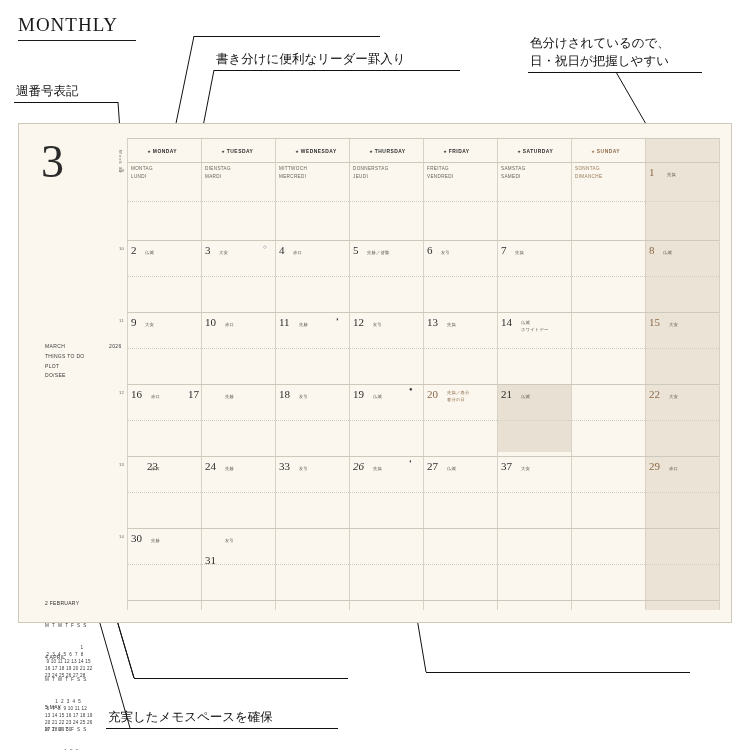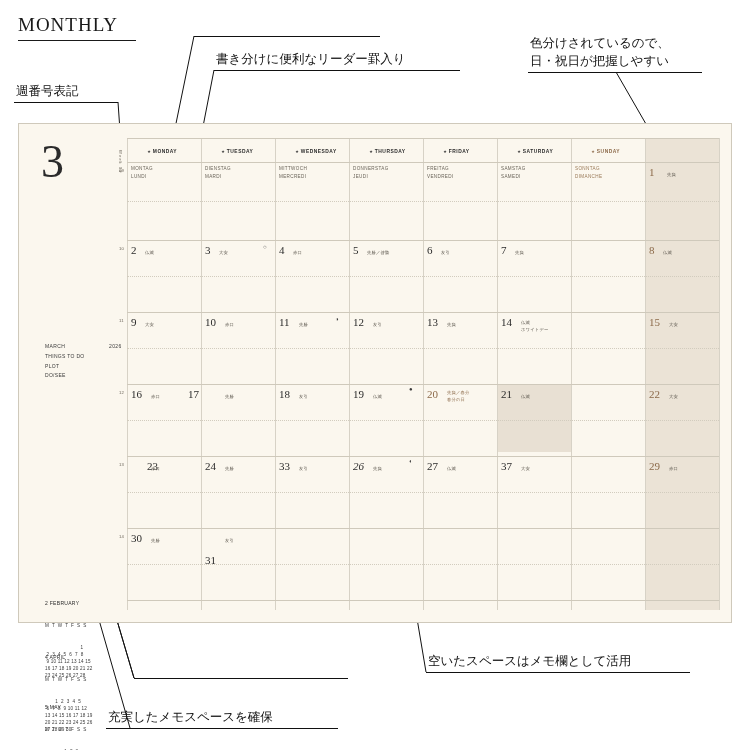--- a/index.html
+++ b/index.html
@@ -118,21 +118,20 @@
 
 <div class="root">
 
   <div class="monthly-title">MONTHLY</div>
   <div class="monthly-rule"></div>
 
   <div class="anno" style="left:530px;top:34px;">色分けされているので、
 日・祝日が把握しやすい</div>
   <div class="anno" style="left:216px;top:50px;">書き分けに便利なリーダー罫入り</div>
   <div class="anno" style="left:16px;top:82px;">週番号表記</div>
-  <div class="anno" style="left:428px;top:652px;">空いたスペースはメモ欄として活用</div>
   <div class="anno" style="left:108px;top:708px;">充実したメモスペースを確保</div>
 
   <div class="anno-rule" style="left:194px;top:36px;width:186px;"></div>
   <div class="anno-rule" style="left:214px;top:70px;width:246px;"></div>
   <div class="anno-rule" style="left:528px;top:72px;width:174px;"></div>
   <div class="anno-rule" style="left:14px;top:102px;width:104px;"></div>
   <div class="anno-rule" style="left:134px;top:678px;width:214px;"></div>
   <div class="anno-rule" style="left:426px;top:672px;width:264px;"></div>
   <div class="anno-rule" style="left:106px;top:728px;width:232px;"></div>
 

